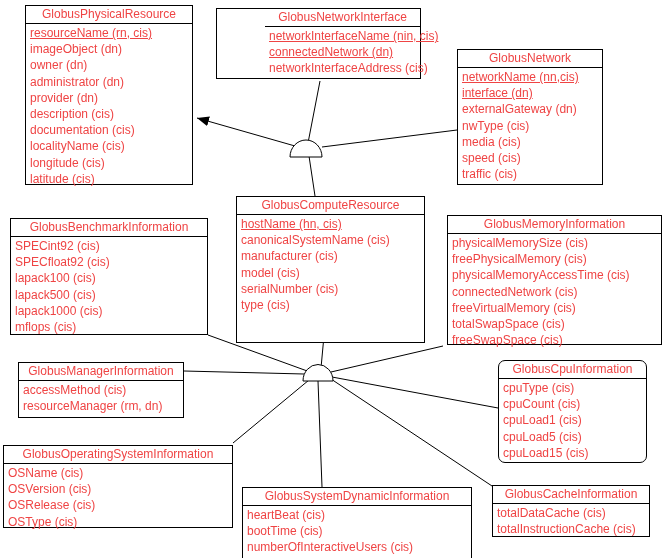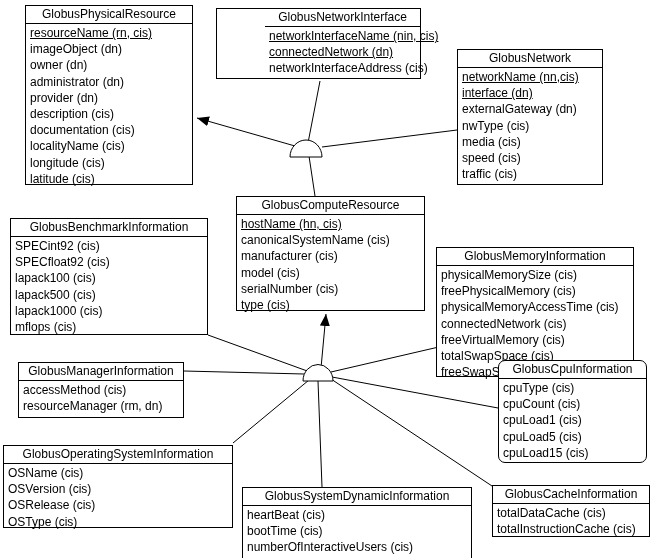--- a/index.html
+++ b/index.html
@@ -7,21 +7,21 @@
     padding: 0;
     background: #ffffff;
   }
   #canvas {
     position: relative;
     width: 669px;
     height: 558px;
     background: #ffffff;
     font-family: "Liberation Sans", "DejaVu Sans", sans-serif;
     font-size: 12px;
-    color: #000000;
+    color: #ef4444;
     overflow: hidden;
   }
   #connectors {
     position: absolute;
     left: 0; top: 0;
     z-index: 0;
   }
   .box {
     position: absolute;
     border: 1px solid #000;
@@ -111,21 +111,21 @@
         <div class="attr u">networkName (nn,cis)</div>
         <div class="attr u">interface (dn)</div>
         <div class="attr">externalGateway (dn)</div>
         <div class="attr">nwType (cis)</div>
         <div class="attr">media (cis)</div>
         <div class="attr">speed (cis)</div>
         <div class="attr">traffic (cis)</div>
       </div>
   </div>
 
-  <div class="box" style="left:236px; top:196px; width:189px; height:115px;">
+  <div class="box" style="left:236px; top:196px; width:189px; height:147px;">
     <div class="title">GlobusComputeResource</div>
     <div class="attrs">
         <div class="attr u">hostName (hn, cis)</div>
         <div class="attr">canonicalSystemName (cis)</div>
         <div class="attr">manufacturer (cis)</div>
         <div class="attr">model (cis)</div>
         <div class="attr">serialNumber (cis)</div>
         <div class="attr">type (cis)</div>
       </div>
   </div>
@@ -135,21 +135,21 @@
     <div class="attrs">
         <div class="attr">SPECint92 (cis)</div>
         <div class="attr">SPECfloat92 (cis)</div>
         <div class="attr">lapack100 (cis)</div>
         <div class="attr">lapack500 (cis)</div>
         <div class="attr">lapack1000 (cis)</div>
         <div class="attr">mflops (cis)</div>
       </div>
   </div>
 
-  <div class="box" style="left:436px; top:215px; width:198px; height:130px;margin-top:32px;">
+  <div class="box" style="left:447px; top:215px; width:215px; height:130px;">
     <div class="title">GlobusMemoryInformation</div>
     <div class="attrs">
         <div class="attr">physicalMemorySize (cis)</div>
         <div class="attr">freePhysicalMemory (cis)</div>
         <div class="attr">physicalMemoryAccessTime (cis)</div>
         <div class="attr">connectedNetwork (cis)</div>
         <div class="attr">freeVirtualMemory (cis)</div>
         <div class="attr">totalSwapSpace (cis)</div>
         <div class="attr">freeSwapSpace (cis)</div>
       </div>

